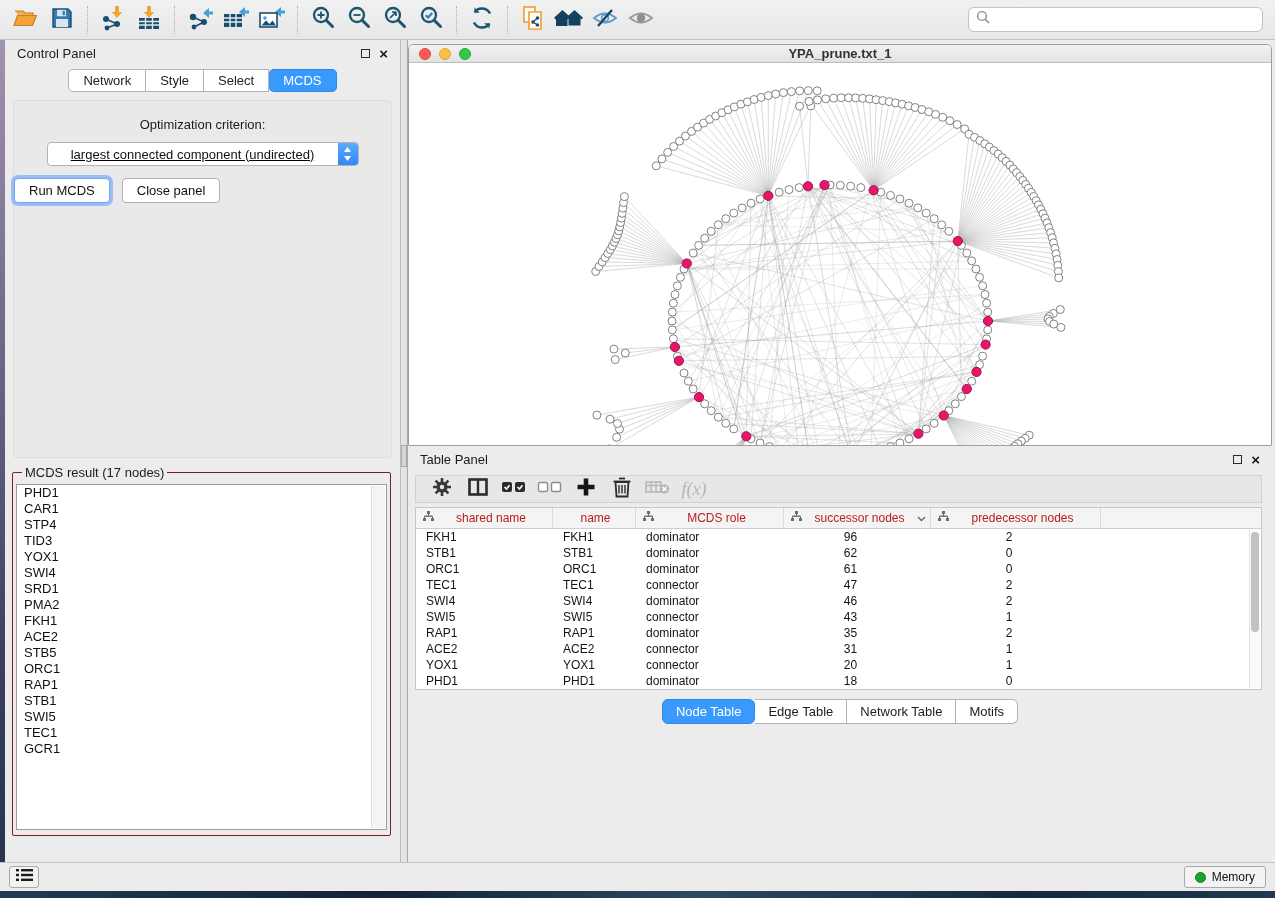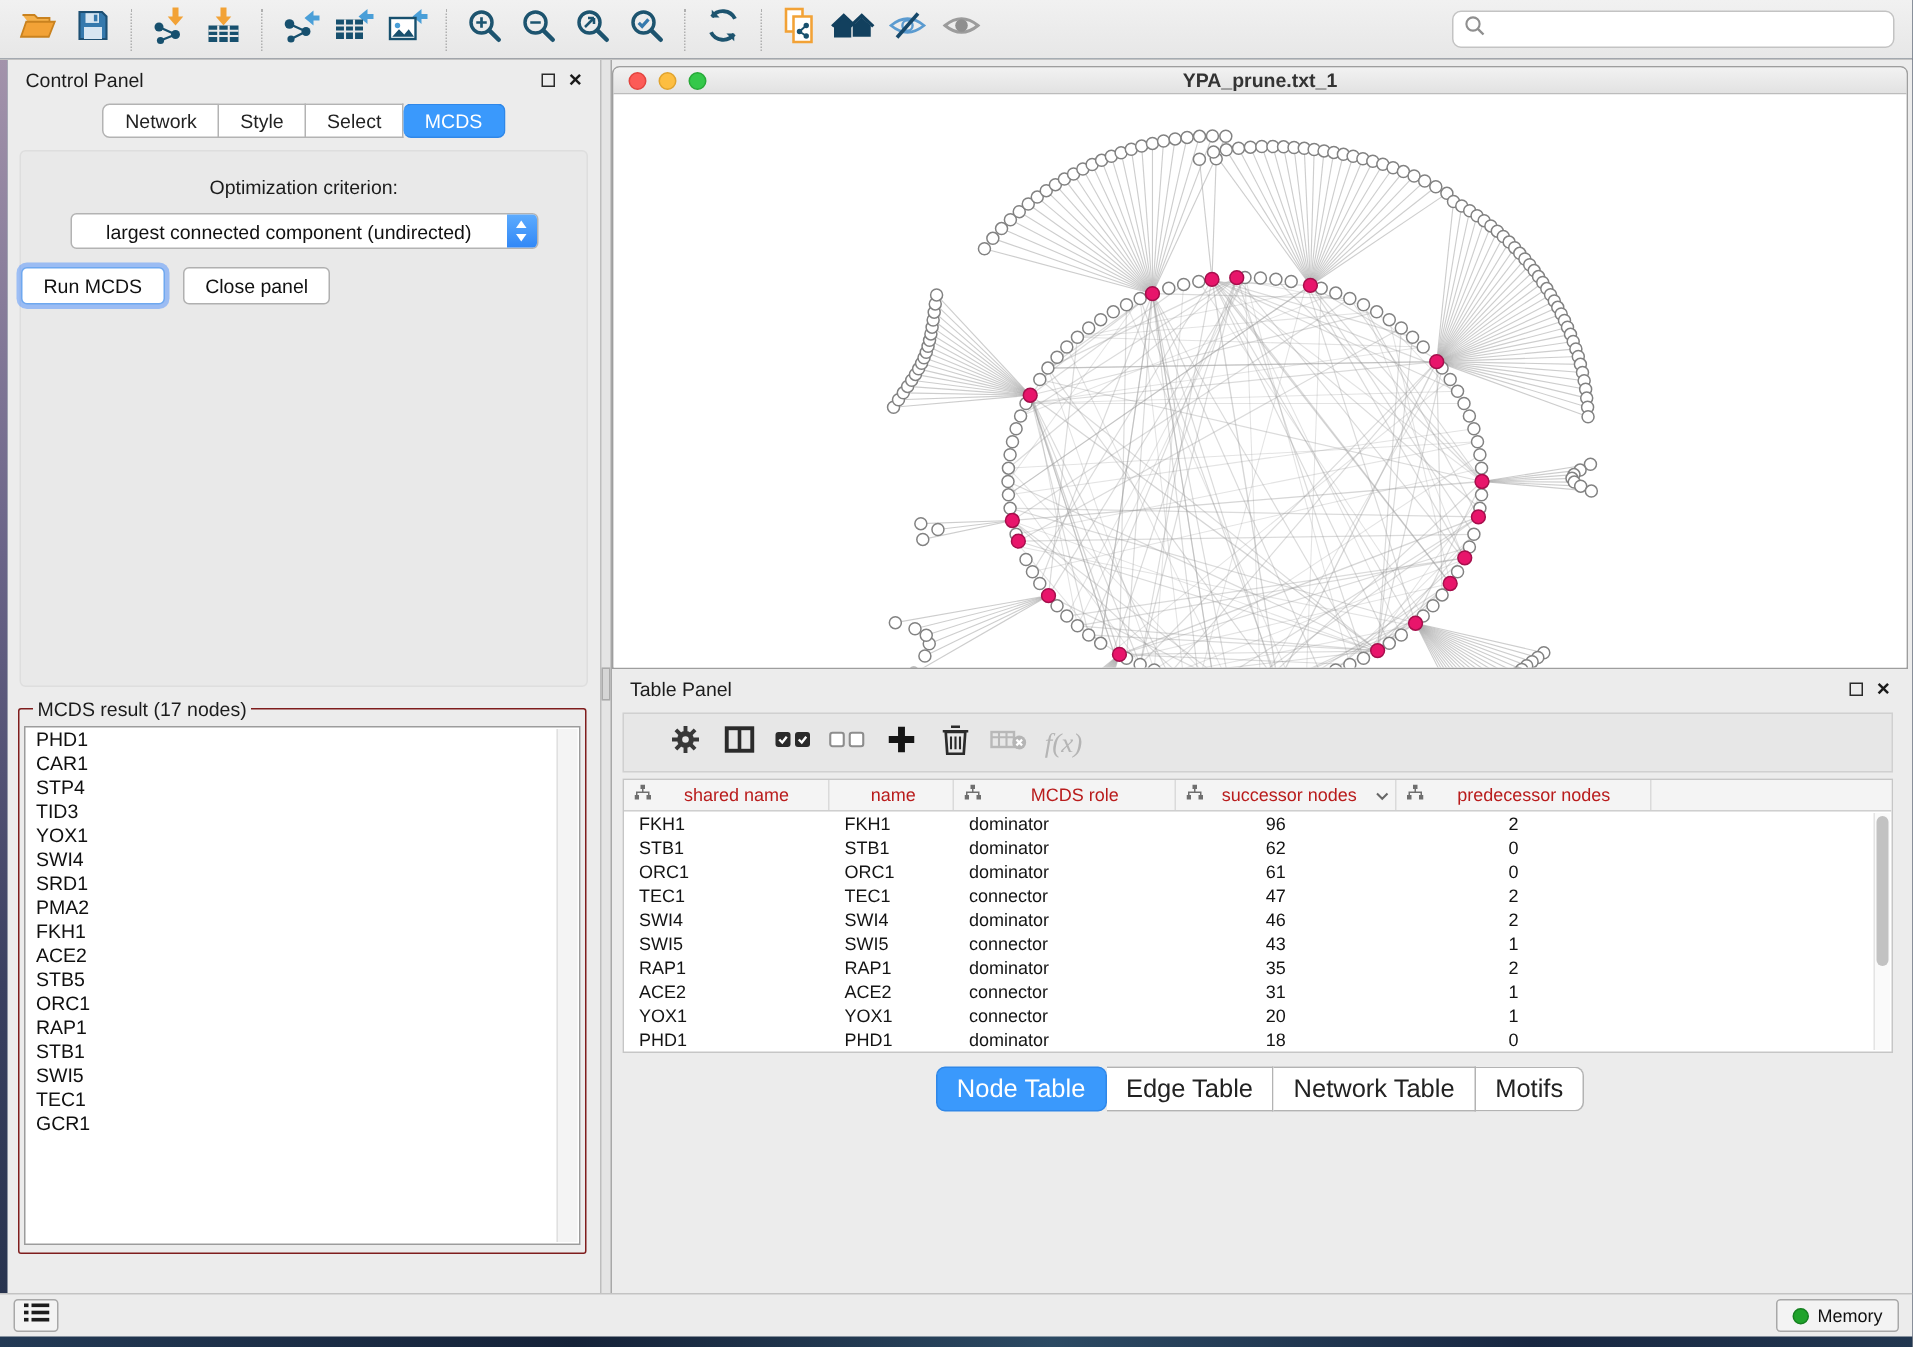--- a/index.html
+++ b/index.html
@@ -33,21 +33,21 @@
   .cp-tabs { display:flex; justify-content:center; margin-top:2px; }
   .cp-tab { background:#fff; border:1px solid #b3b3b3; border-left:none; font-size:13px; color:#222;
     padding:3px 14px; }
   .cp-tab:first-child { border-left:1px solid #b3b3b3; border-radius:5px 0 0 5px; }
   .cp-tab:last-child { border-radius:0 5px 5px 0; }
   .cp-tab.active { background:#3a99fc; border-color:#2f87e8; color:#fff; border-radius:5px; }
   .cp-inner { margin:8px 8px 0 8px; height:358px; background:#e9e9e9; border:1px solid #dedede;
     border-radius:4px; text-align:center; padding-top:16px; }
   .opt-label { font-size:13px; color:#1c1c1c; }
   .dropdown { width:312px; height:24px; margin:10px auto 0; background:#fff; border:1px solid #b3b3b3;
-    border-radius:4px; display:flex; align-items:center; overflow:hidden; }
+    border-radius:4px; display:flex; align-items:center; overflow:hidden;text-decoration:underline; }
   .dropdown-text { flex:1; font-size:13px; color:#111; text-align:center; white-space:nowrap; }
   .dropdown-stepper { width:20px; height:24px; background:linear-gradient(#5fadfe,#2f86f6);
     display:flex; align-items:center; justify-content:center; }
   .btn-row { margin-top:12px; display:flex; justify-content:flex-start; gap:12px; }
   .push-btn { background:#fff; border:1px solid #b0b0b0; border-radius:4px; font-size:13px; color:#111;
     padding:4px 14px; font-family:inherit; }
   .push-btn.focus { box-shadow:0 0 0 3px rgba(77,144,254,.5); border-color:#6ea8ef; }
   .mcds-group { margin:7px 9px 0 7px; height:371px; border:1px solid #7f1d1d; border-radius:2px; padding:4px 3px 3px 3px; }
   .mcds-group legend { font-size:13px; color:#1c1c1c; padding:0 3px; margin-left:6px; }
   .listbox { height:346px; background:#fff; border:1px solid #9c9c9c; position:relative; overflow:hidden; }
@@ -73,37 +73,37 @@
   .light.yellow{ background:#fdbe41; border:1px solid #e0a register;} .light.yellow{ border:1px solid #e0a32e;}
   .light.green{ background:#34c84a; border:1px solid #27a938;}
   .net-title { position:absolute; left:0; right:0; text-align:center; font-size:13px; font-weight:700; color:#333; }
   .net-canvas { flex:1; background:#fff; position:relative; }
   .net-canvas svg { display:block; }
   .resize-dot { position:absolute; bottom:2px; left:50%; width:8px; height:6px; background:#d9d9d9;
     border:1px solid #bdbdbd; }
 
   
   .table-panel { height:295px; background:#ececec; display:flex; flex-direction:column; }
-  .tp-toolbar { margin:2px 10px 0 7px; height:40px; background:#e7e7e7; border:1px solid #d0d0d0;
-    display:flex; align-items:center; gap:4px; padding:0 25px; }
+  .tp-toolbar { margin:2px 10px 0 7px; height:28px; background:#e7e7e7; border:1px solid #d0d0d0;
+    display:flex; align-items:center; gap:4px; padding:0 10px; }
   .tp-btn { width:32px; height:30px; display:flex; align-items:center; justify-content:center; }
   .fx-label { font-size:18px; font-style:italic; font-family:"Liberation Serif","DejaVu Serif",serif; color:#b5b5b5; }
   .tbl-wrap { margin:4px 10px 0 7px; background:#fff; border:1px solid #c6c6c6; height:183px; position:relative; overflow:hidden;}
   .tbl-head { display:grid; grid-template-columns:137px 83px 148px 147px 170px 1fr; background:#f4f4f4;
     border-bottom:1px solid #cfcfcf; height:21px; }
   .th { display:flex; align-items:center; font-size:12px; color:#b91c1c; border-right:1px solid #dadada; padding:0 4px 0 7px; }
   .th .th-label { flex:1; text-align:center; }
   .tbl-body .tr { display:grid; grid-template-columns:137px 83px 148px 147px 170px 1fr; height:16px; }
   .td { font-size:12px; color:#141414; line-height:16px; padding-left:10px; white-space:nowrap; }
   .td.num { text-align:center; padding-right:14px; padding-left:0; }
   .tbl-scroll { position:absolute; top:22px; right:1px; bottom:1px; width:11px; background:#fafafa;
     border-left:1px solid #e4e4e4; }
   .tbl-thumb { position:absolute; top:2px; left:1px; width:8px; height:100px; background:#c2c2c2; border-radius:4px; }
   .tp-tabs { display:flex; justify-content:center; margin-top:9px; }
-  .tp-tab { background:#fff; border:1px solid #b3b3b3; border-left:none; font-size:17px; color:#222; padding:4px 13px; }
+  .tp-tab { background:#fff; border:1px solid #b3b3b3; border-left:none; font-size:13px; color:#222; padding:4px 13px; }
   .tp-tab:first-child { border-left:1px solid #b3b3b3; border-radius:6px 0 0 6px; }
   .tp-tab:last-child { border-radius:0 6px 6px 0; }
   .tp-tab.active { background:#3a99fc; border-color:#2f87e8; color:#fff; border-radius:6px; }
 
   
   .status-bar { height:29px; background:#ececec; border-top:1px solid #c3c3c3; display:flex; align-items:center;
     padding:0 9px; flex:0 0 29px; }
   .list-btn { width:30px; height:22px; background:#f3f3f3; border:1px solid #a8a8a8; border-radius:3px;
     display:flex; align-items:center; justify-content:center; }
   .memory-btn { margin-left:auto; background:#f3f3f3; border:1px solid #a8a8a8; border-radius:3px;

